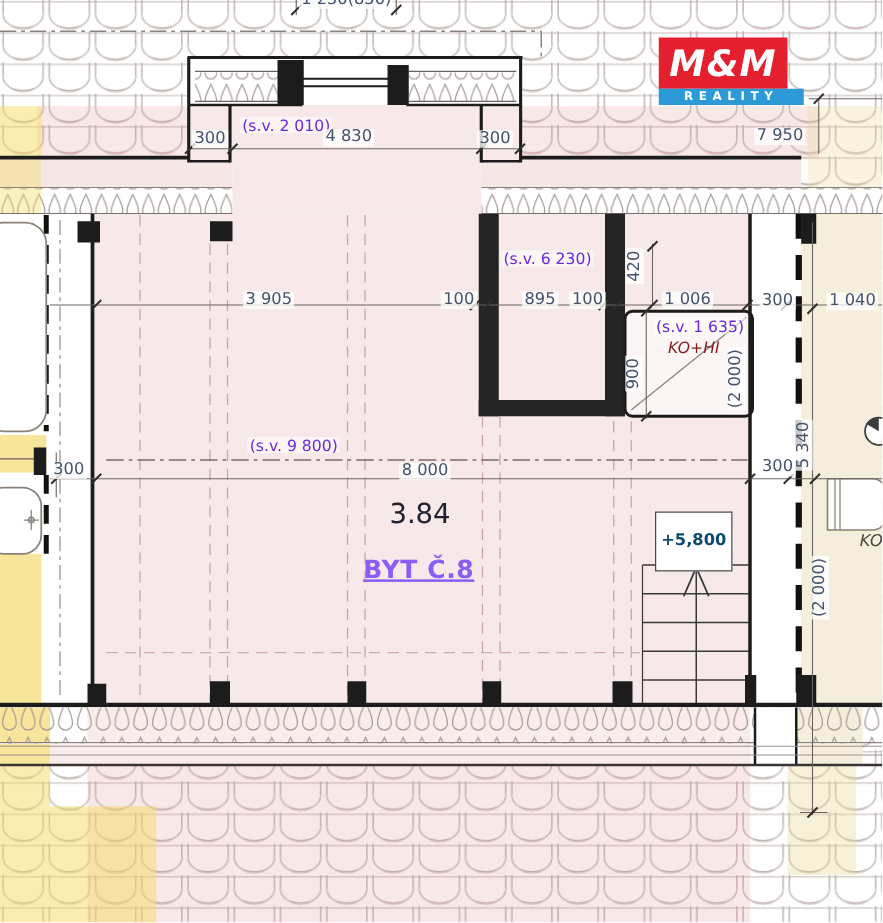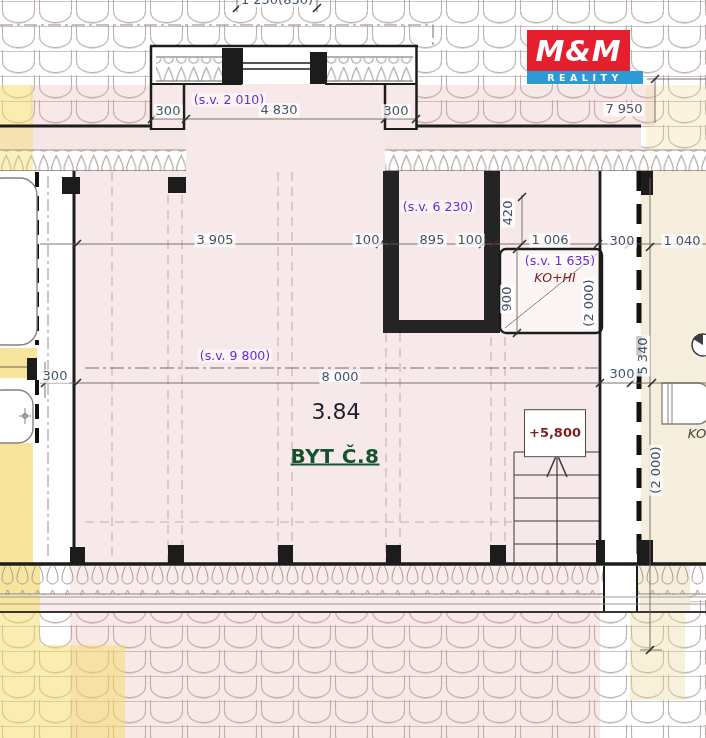--- a/index.html
+++ b/index.html
@@ -4,22 +4,22 @@
 <style>
   html,body{margin:0;padding:0;background:#fff;font-family:"DejaVu Sans",sans-serif;}
   #stage{position:relative;width:706px;height:738px;overflow:hidden;background:#fff;}
   #stage svg{position:absolute;left:0;top:0;}
   .lbl{position:absolute;transform:translate(-50%,-50%);white-space:nowrap;line-height:1.05;}
   .d{font-size:13px;font-weight:500;color:var(--dim-text);background:rgba(255,255,255,.78);padding:0 2px;border-radius:1px;}
   .sv{font-size:12.5px;color:#6d28d9;background:rgba(255,255,255,.55);padding:0 2px;}
   .rot{transform:translate(-50%,-50%) rotate(-90deg);}
   .ital{font-style:italic;color:#7f1d1d;background:transparent;}
   .area-num{font-size:22px;font-weight:400;color:#20202e;background:transparent;}
-  .unit{font-size:20px;font-weight:700;color:#14532d;text-decoration:underline;letter-spacing:.5px;background:transparent;}
-  .level{font-size:13px;font-weight:700;color:#7f1d1d;background:#fff;border:1.3px solid #4a4a4a;padding:16px 4px;}
+  .unit{font-size:20px;font-weight:700;color:#8b5cf6;text-decoration:underline;letter-spacing:.5px;background:transparent;}
+  .level{font-size:13px;font-weight:700;color:#0c4a6e;background:#fff;border:1.3px solid #4a4a4a;padding:16px 4px;}
   .ko{font-size:13px;font-style:italic;color:#4c443f;background:transparent;text-align:right;}
   .logo{position:absolute;left:527px;top:30px;}
   .logo-top{width:103px;height:41px;background:var(--logo-red);color:#fff;font-weight:800;font-style:italic;
     font-size:29px;display:flex;align-items:center;justify-content:center;letter-spacing:1px;}
   .logo-bottom{width:116px;height:13px;background:var(--logo-blue);color:#fff;font-size:9.5px;font-weight:700;
     letter-spacing:4.5px;display:flex;align-items:center;justify-content:center;}
 </style>
 </head>
 <body>
 

